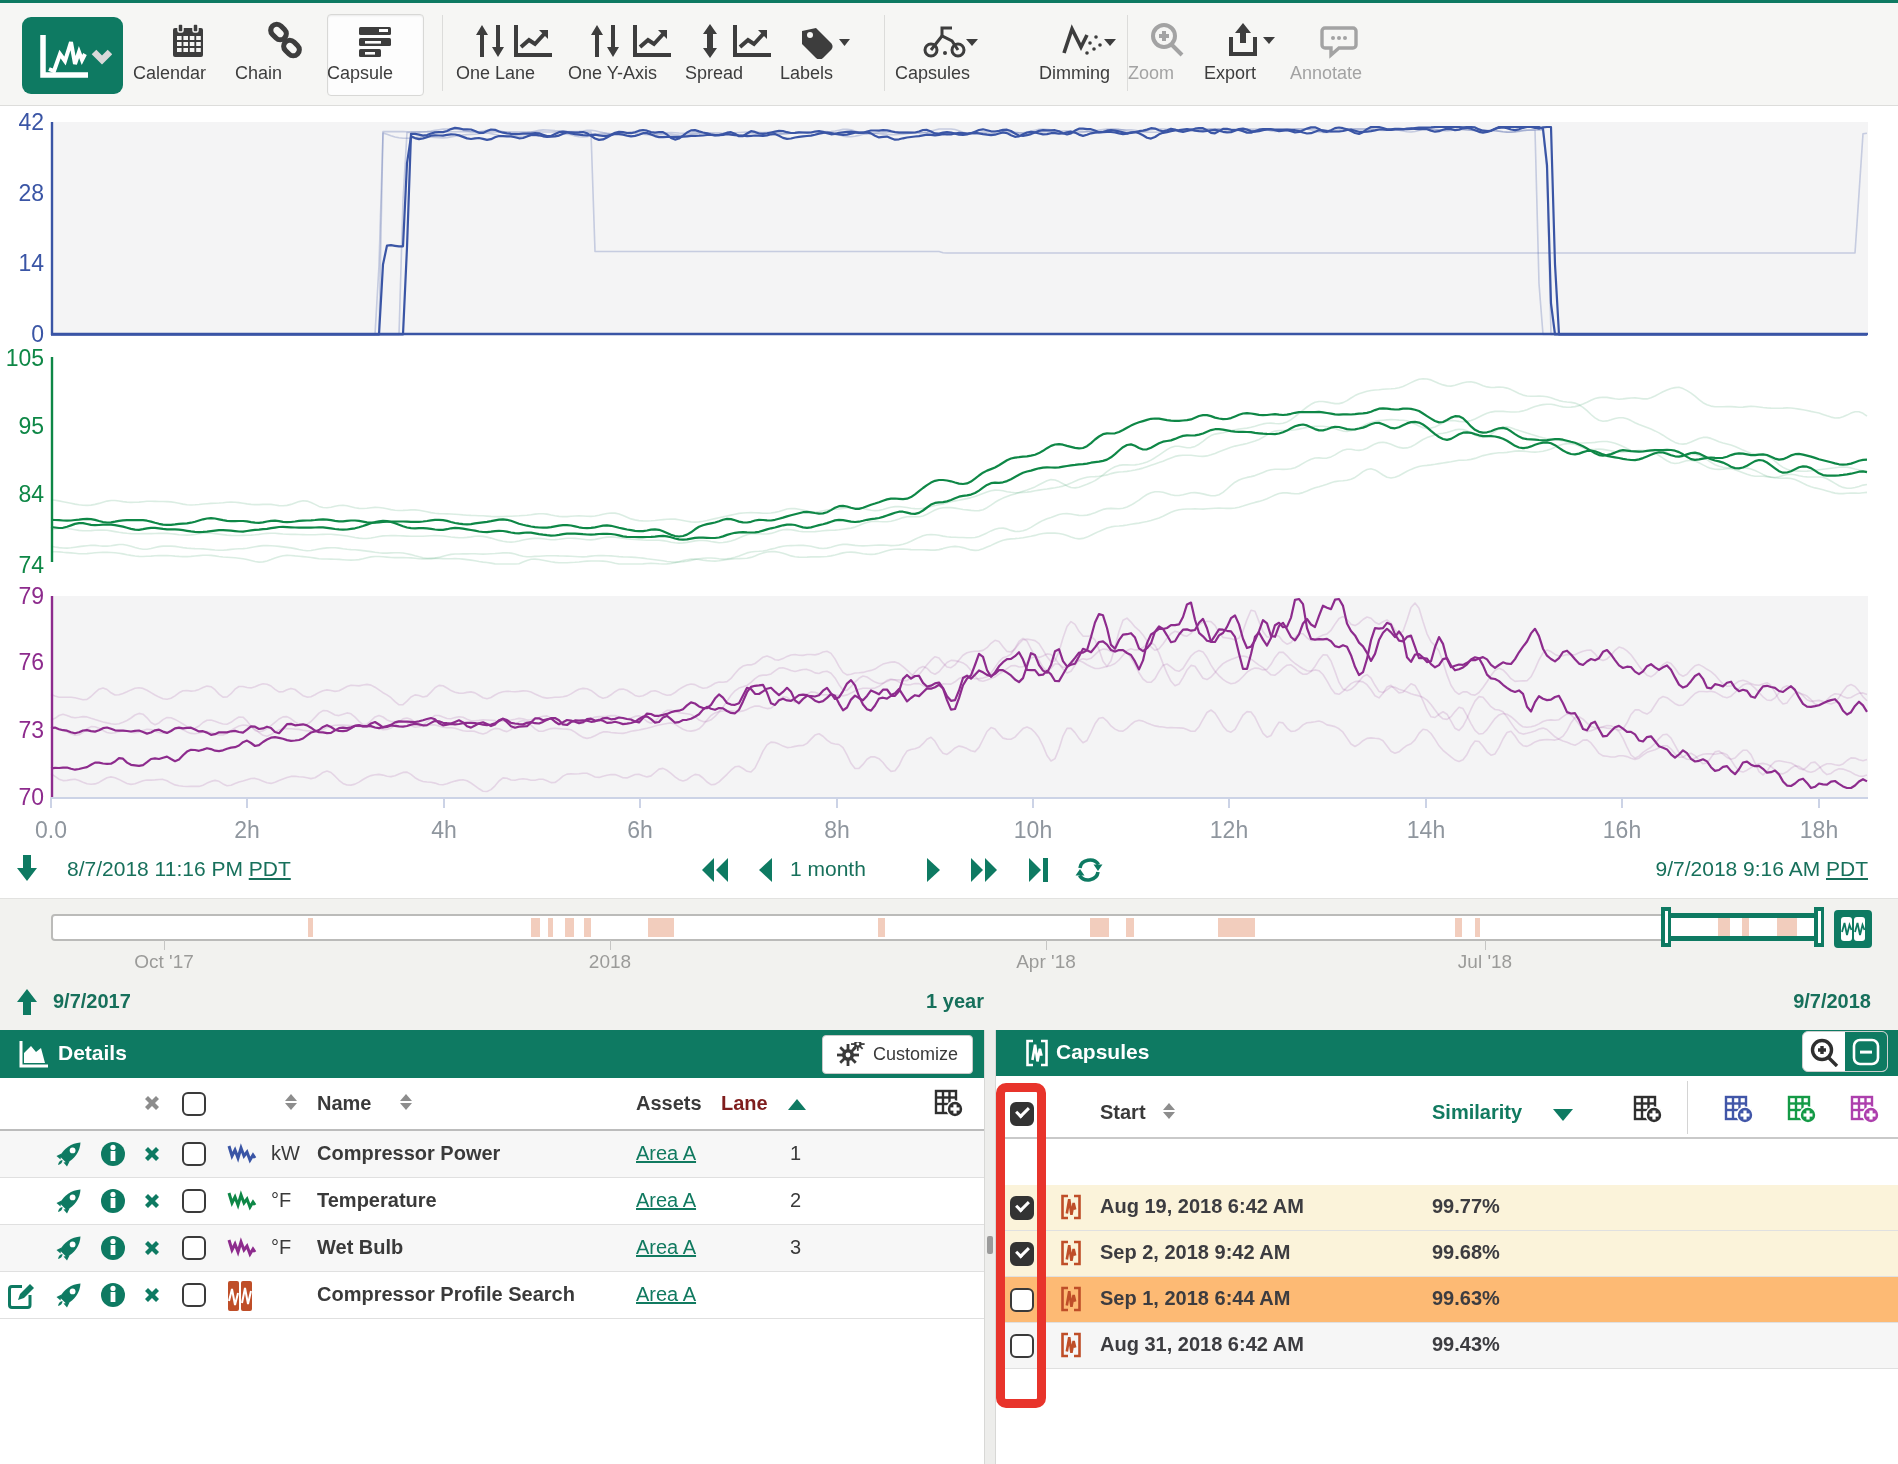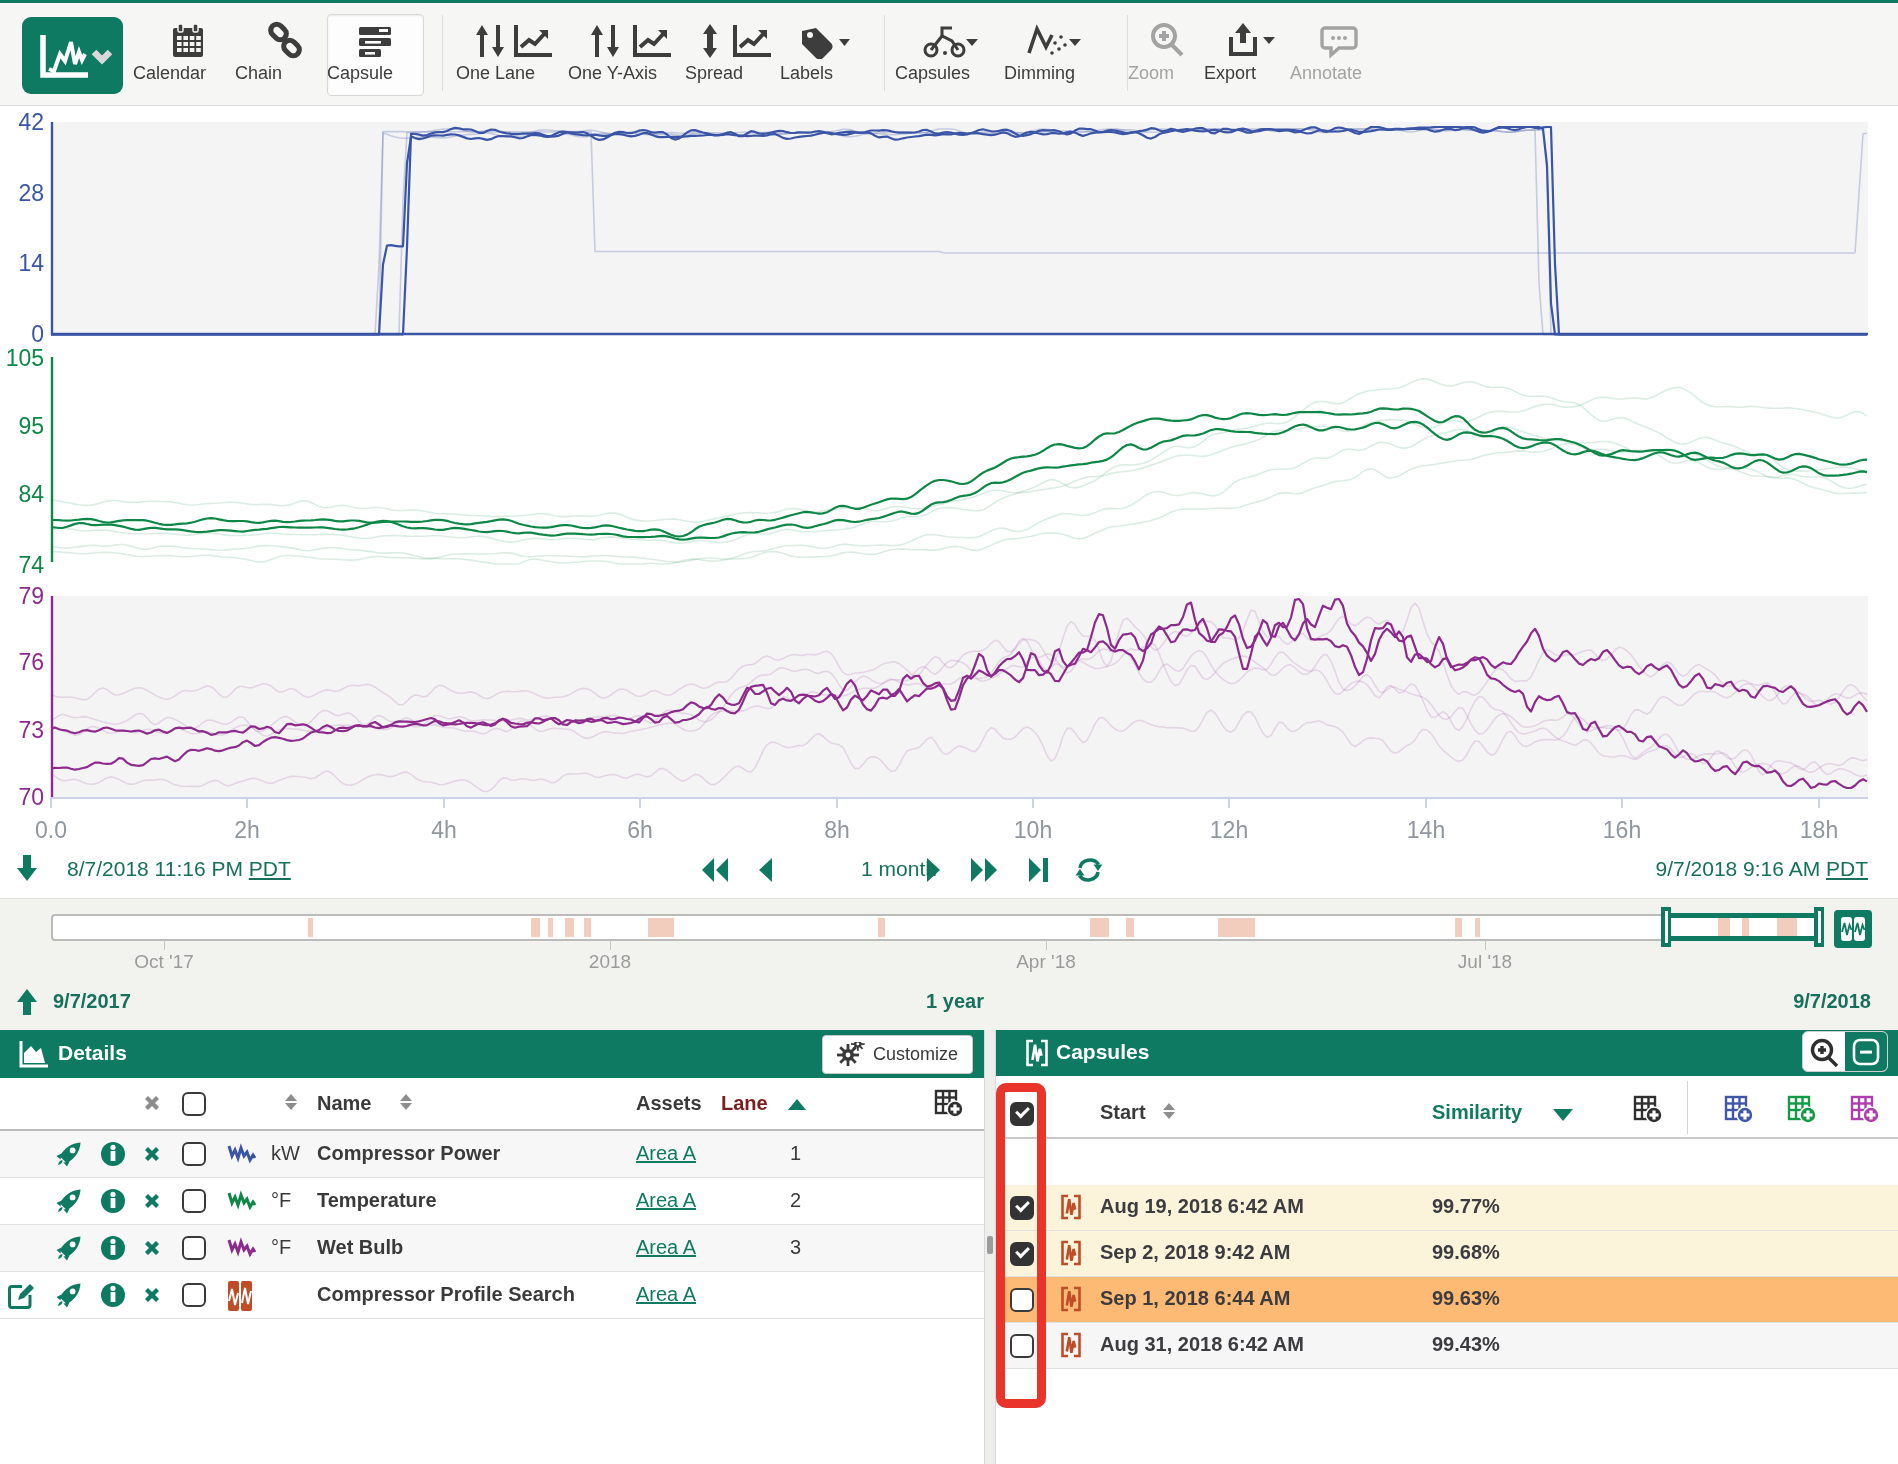--- a/index.html
+++ b/index.html
@@ -159,21 +159,21 @@
             <circle cx="36" cy="27" r="6"></circle>
             <path d="M9 27 L20 13 L30 18 L36 27"></path>
             <path d="M20 13 L20 5 L30 5"></path>
           </g>
           <circle cx="23" cy="30" r="2" fill="#3d3d3d"></circle>
           <path d="M44 16 L56 16 L50 23 Z" fill="#3d3d3d"></path>
         </svg>
       </div>
       <div class="lb">Capsules</div>
     </div>
-    <div class="tbtn" style="left:1004px;width:100px">
+    <div class="tbtn" style="left:1039px;width:100px">
       <div class="ic">
         <svg width="58" height="36" viewBox="0 0 58 36" style="">
           <g stroke="#3d3d3d" fill="none" stroke-width="3.6">
             <path d="M4 30 L12 6 L21 24 L27 12"></path>
           </g>
           <circle cx="30" cy="20" r="1.8" fill="#3d3d3d"></circle>
           <circle cx="34" cy="26" r="1.8" fill="#3d3d3d"></circle>
           <circle cx="27" cy="30" r="1.8" fill="#3d3d3d"></circle>
           <circle cx="36" cy="14" r="1.8" fill="#3d3d3d"></circle>
           <circle cx="40" cy="22" r="1.8" fill="#3d3d3d"></circle>
@@ -305,21 +305,21 @@
         <rect x="15" y="2" width="5" height="24" fill="#0e7a62"></rect>
       </svg></div>
     <div class="abs" style="left:1074px;top:16px"><svg width="30" height="28" viewBox="0 0 30 28" style="">
         <g stroke="#0e7a62" fill="none" stroke-width="3.6">
           <path d="M24.5 8.5 A 10 9 0 0 0 6 12"></path>
           <path d="M5.5 19.5 A 10 9 0 0 0 24 16"></path>
         </g>
         <path d="M19.5 8.5 L28.5 8.5 L24 15 Z" fill="#0e7a62"></path>
         <path d="M10.5 19.5 L1.5 19.5 L6 13 Z" fill="#0e7a62"></path>
       </svg></div>
-    <div class="abs gtxt" style="left:817px;top:17px;width:120px;text-align:right">1 month</div>
+    <div class="abs gtxt" style="left:790px;top:17px;width:120px;text-align:left">1 month</div>
   </div>
 <div class="abs scrub">
     <div class="bar">
       <div class="mark" style="left:255px;width:5px"></div>
       <div class="mark" style="left:478px;width:9px"></div>
       <div class="mark" style="left:495px;width:5px"></div>
       <div class="mark" style="left:512px;width:9px"></div>
       <div class="mark" style="left:531px;width:7px"></div>
       <div class="mark" style="left:595px;width:26px"></div>
       <div class="mark" style="left:825px;width:7px"></div>

